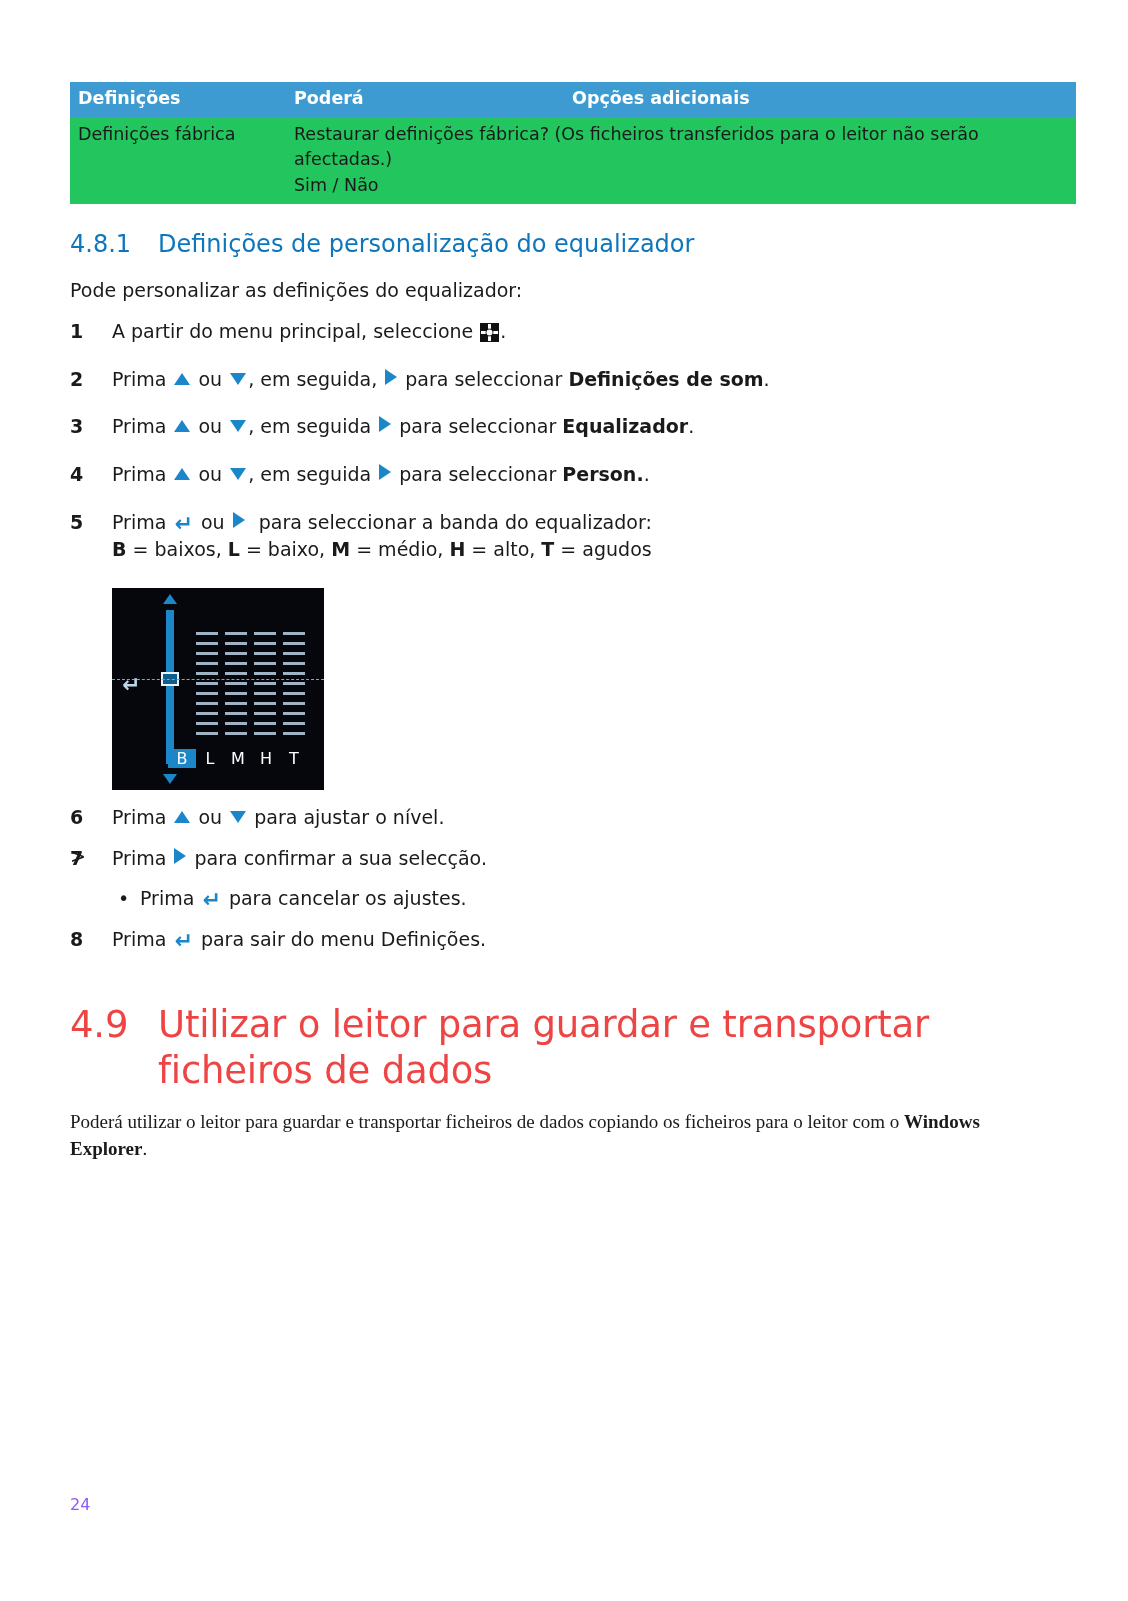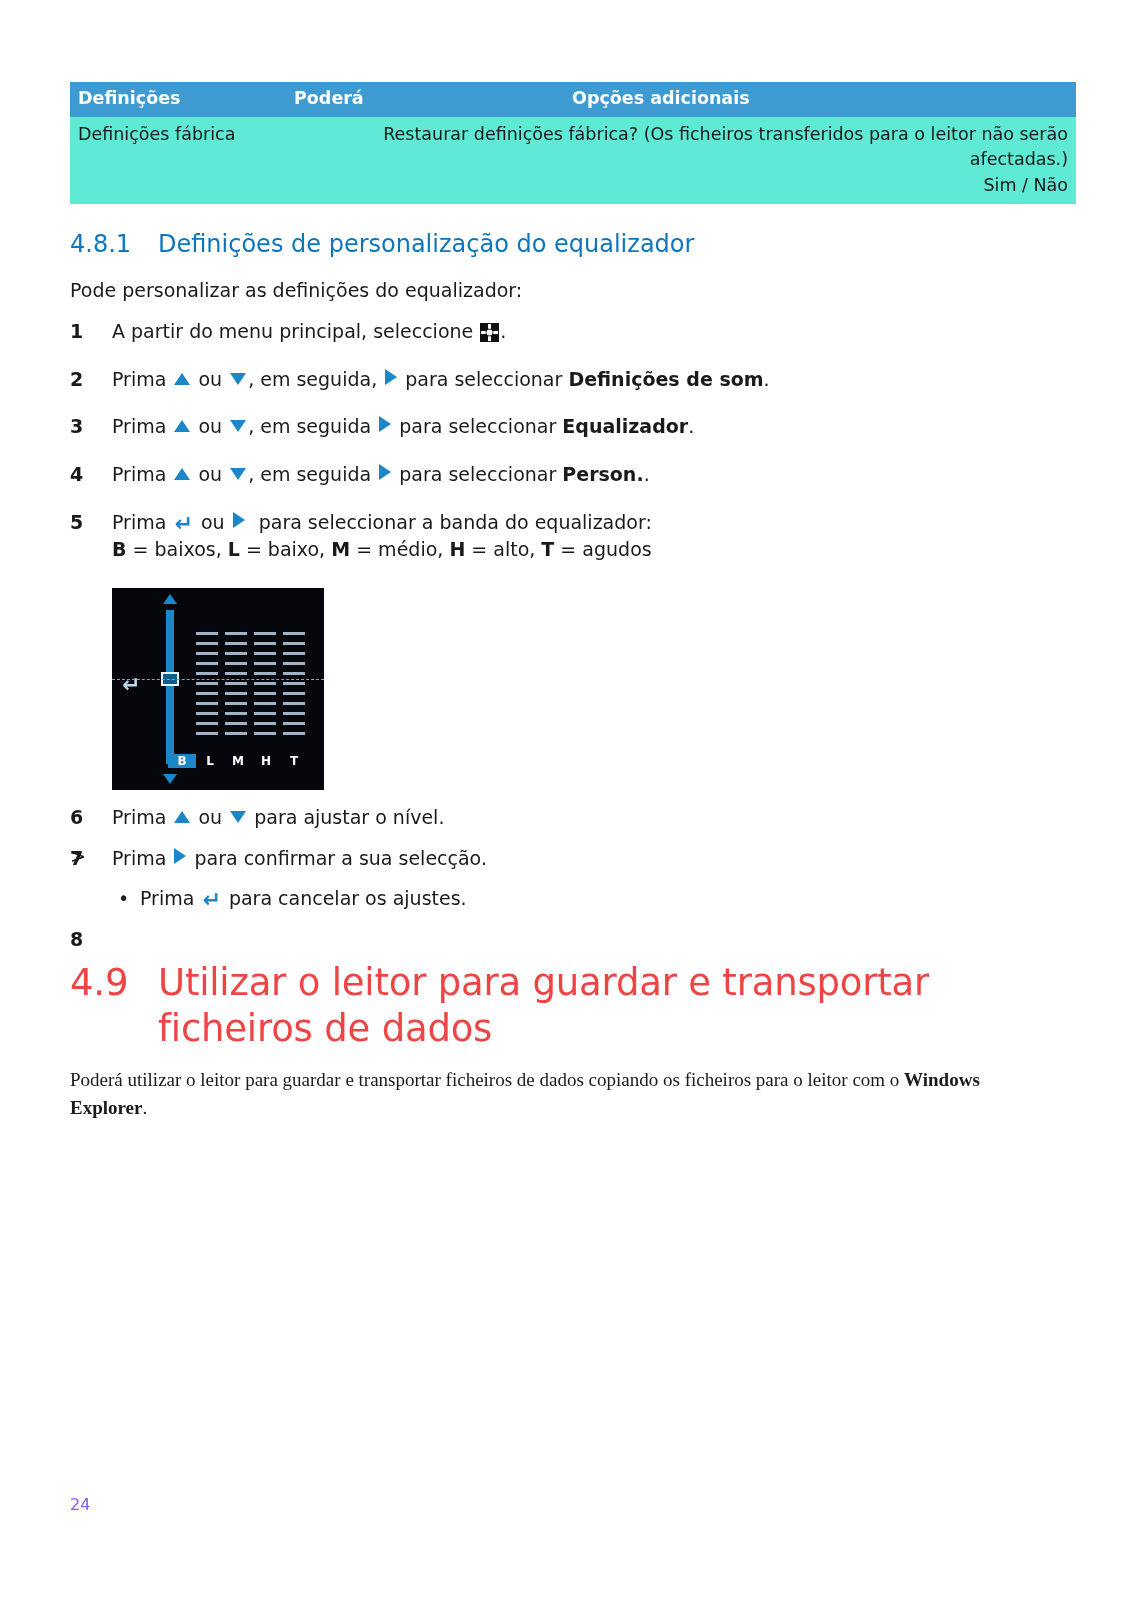--- a/index.html
+++ b/index.html
@@ -37,21 +37,21 @@
   table.settings-table th {
     background: #3d9bd1;
     color: #ffffff;
     font-size: 17.5px;
     font-weight: bold;
     text-align: left;
     padding: 6px 8px 7px 8px;
     line-height: 1.25;
   }
   table.settings-table td {
-    background: #5eead4;
+    background: #22c55e;
     color: #1a1a1a;
     font-size: 17.5px;
     font-weight: normal;
     text-align: left;
     padding: 5px 8px 6px 8px;
     vertical-align: top;
     line-height: 1.45;
   }
   .col-a { width: 200px; }
   .col-b { width: 262px; }
@@ -261,22 +261,22 @@
     width: 22px;
     height: 3px;
     background: #9fb3c4;
     margin-bottom: 7px;
   }
   .bandlabels {
     position: absolute;
     left: 56px;
     bottom: 22px;
     width: 150px;
-    font-size: 12px;
-    font-weight: bold;
+    font-size: 16px;
+    font-weight: normal;
     color: #ffffff;
   }
   .bandlabels span {
     display: inline-block;
     width: 28px;
     text-align: center;
   }
   .bandlabels span.sel {
     background: #1b86c8;
   }
@@ -300,21 +300,21 @@
       <thead>
         <tr>
           <th class="col-a">Definições</th>
           <th class="col-b">Poderá</th>
           <th class="col-c">Opções adicionais</th>
         </tr>
       </thead>
       <tbody>
         <tr>
           <td class="col-a">Definições fábrica</td>
-          <td colspan="2" style="white-space: pre-line; text-align: right;"><span>Restaurar definições fábrica? (Os ficheiros transferidos para o leitor não serão afectadas.)
+          <td colspan="2" style="white-space: pre-line;"><span>Restaurar definições fábrica? (Os ficheiros transferidos para o leitor não serão afectadas.)
 Sim / Não</span></td>
         </tr>
       </tbody>
     </table>
 
     <h3 class="sub-heading">
       <span class="num">4.8.1</span><span>Definições de personalização do equalizador</span>
     </h3>
 
     <p class="body-text">Pode personalizar as definições do equalizador:</p>
@@ -436,20 +436,21 @@
     </ol>
 
     <div class="bullet-line">
       <span class="dot">•</span>
       <span>Prima <span class="ico ico-back">↵</span> para cancelar os ajustes.</span>
     </div>
 
     <ol class="steps">
       <li>
         <span class="step-num">8</span>
+        <span class="step-text">Prima <span class="ico ico-back">↵</span> para sair do menu Definições.</span>
       </li>
     </ol>
 
     <h2 class="main-heading">
       <span class="num">4.9</span><span class="txt">Utilizar o leitor para guardar e transportar ficheiros de dados</span>
     </h2>
 
     <p class="body-text tight"><span>Poderá utilizar o leitor para guardar e transportar ficheiros de dados copiando os ficheiros para o leitor com o </span><b>Windows Explorer</b><span>.</span></p>
 
   </div>

